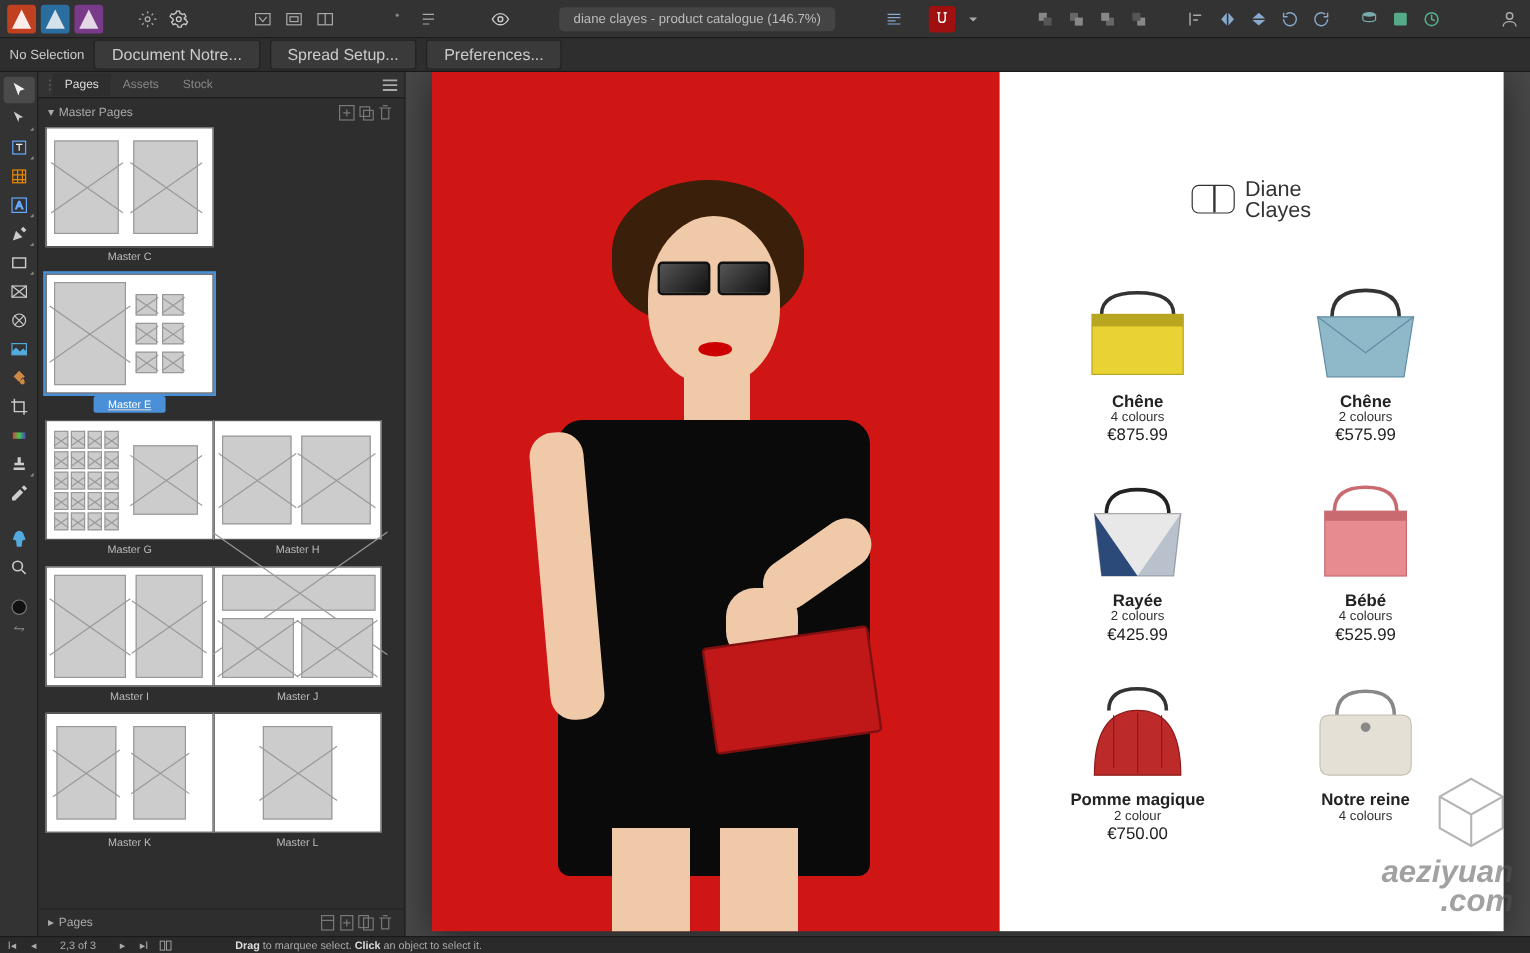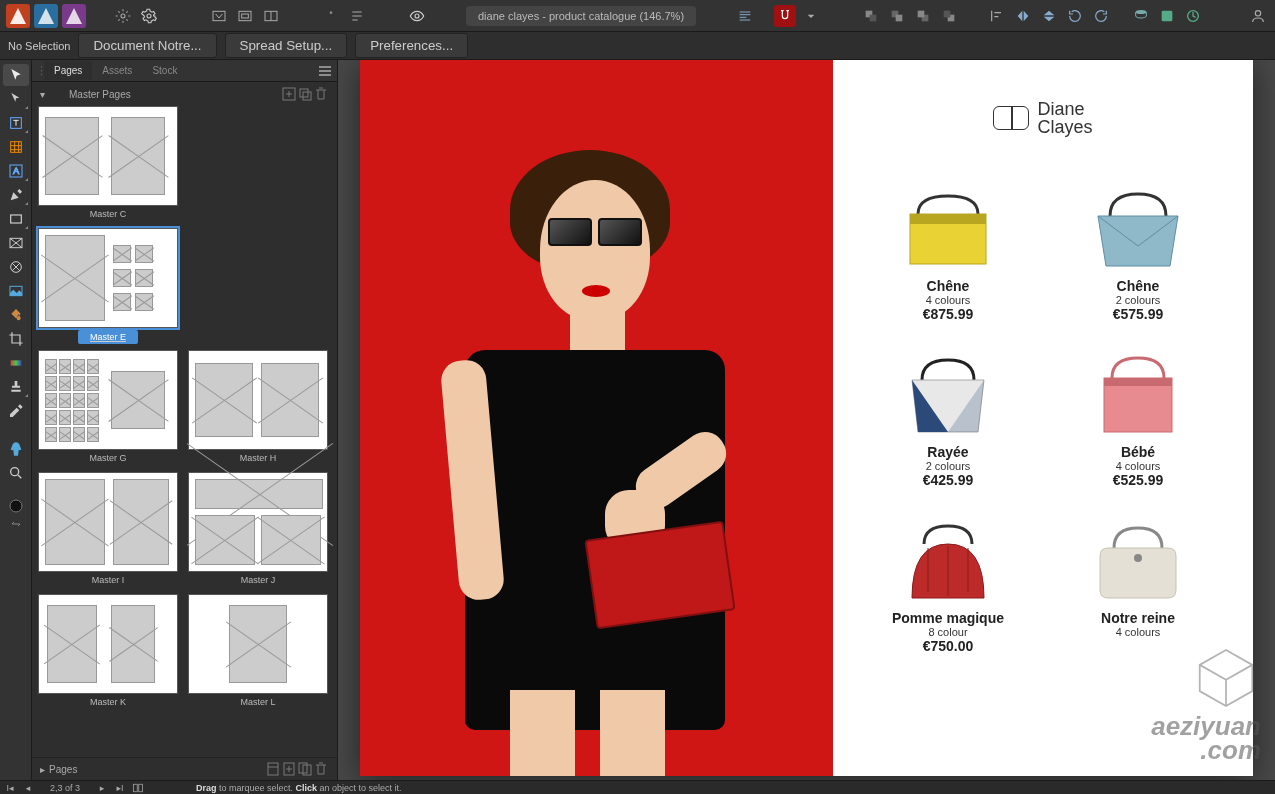--- a/index.html
+++ b/index.html
@@ -31,25 +31,25 @@
 .tool-strip .tool .corner { position: absolute; bottom: 1px; right: 1px; width: 0; height: 0; border-left: 3px solid transparent; border-bottom: 3px solid #888; }
 
 
 .side-panel { width: 306px; background: #2e2e2e; display: flex; flex-direction: column; border-right: 1px solid #1a1a1a; }
 .panel-tabs { display: flex; background: #333; border-bottom: 1px solid #1a1a1a; height: 22px; align-items: center; padding-left: 4px; }
 .panel-tab { padding: 4px 10px; font-size: 10px; color: #888; cursor: pointer; }
 .panel-tab.active { color: #ddd; background: #2e2e2e; }
 .panel-menu-icon { margin-left: auto; margin-right: 4px; width: 16px; height: 16px; display: flex; align-items: center; justify-content: center; cursor: pointer; }
 
 .section-header { display: flex; align-items: center; padding: 4px 8px; font-size: 10px; color: #aaa; }
-.section-header .sh-label { flex: 1; margin-left: 20px; }
+.section-header .sh-label { flex: 1; }
 .section-header .sh-icon { width: 16px; height: 16px; display: flex; align-items: center; justify-content: center; cursor: pointer; opacity: .6; }
 
 .masters-grid { flex: 1; overflow-y: auto; padding: 0 6px 6px 6px; }
-.masters-row { display: flex; gap: 10px; margin-bottom: 6px; text-decoration: underline; }
+.masters-row { display: flex; margin-bottom: 6px; text-decoration: underline; }
 .master-item { width: 140px; }
 .master-thumb { width: 140px; height: 100px; background: #fff; border: 1px solid #555; position: relative; cursor: pointer; }
 .master-thumb.selected { outline: 2px solid #4a90d9; }
 .master-label { font-size: 9px; text-align: center; padding: 3px 0; color: #bbb; display: inline-block; width: 100%; }
 .master-label.selected { background: #4a90d9; color: #fff; border-radius: 2px; padding: 2px 6px; width: auto; margin: 2px auto 0; display: block; max-width: 60px; }
 
 .thumb-box { position: absolute; background: #ccc; border: 1px solid #999; }
 .thumb-box::before, .thumb-box::after { content: ""; position: absolute; background: #999; }
 .thumb-box::before { width: 141%; height: 1px; top: 50%; left: -20%; transform: rotate(35deg); }
 .thumb-box::after { width: 141%; height: 1px; top: 50%; left: -20%; transform: rotate(-35deg); }
@@ -76,31 +76,31 @@
 .model .dress { position: absolute; top: 290px; left: 105px; width: 260px; height: 380px; background: #0a0a0a; border-radius: 20px 20px 10px 10px; }
 .model .arm-l { position: absolute; top: 300px; left: 90px; width: 45px; height: 240px; background: #f0c9a8; border-radius: 20px; transform: rotate(-5deg); }
 .model .arm-r { position: absolute; top: 360px; left: 300px; width: 42px; height: 100px; background: #f0c9a8; border-radius: 20px; transform: rotate(55deg); }
 .model .hand-r { position: absolute; top: 430px; left: 245px; width: 60px; height: 60px; background: #f0c9a8; border-radius: 40%; }
 .model .clutch { position: absolute; top: 470px; left: 230px; width: 140px; height: 90px; background: #c01818; border-radius: 4px; transform: rotate(-8deg); border: 2px solid #801010; }
 .model .leg-l { position: absolute; top: 630px; left: 150px; width: 65px; height: 110px; background: #f0c9a8; }
 .model .leg-r { position: absolute; top: 630px; left: 240px; width: 65px; height: 110px; background: #f0c9a8; }
 
 
 .brand { text-align: center; margin-bottom: 30px; }
-.brand .logo { display: inline-flex; align-items: center; gap: 8px; }
+.brand .logo { display: inline-flex; align-items: center; gap: 8px; margin-top: 48px; }
 .brand .logo-icon { width: 36px; height: 24px; border: 1.5px solid #333; border-radius: 6px; position: relative; }
 .brand .logo-icon::before { content:""; position:absolute; left:50%; top:0; bottom:0; width:1.5px; background:#333; }
 .brand .logo-text { font-size: 18px; color: #333; line-height: 1; text-align: left; font-family: Georgia, serif; }
 
 .products { display: grid; grid-template-columns: 1fr 1fr; gap: 10px 20px; }
 .product { text-align: center; }
 .bag-svg { width: 120px; height: 110px; margin: 0 auto; display: block; }
 .p-name { font-weight: 600; font-size: 14px; color: #222; margin-top: 2px; }
 .p-colours { font-size: 11px; color: #333; }
-.p-price { font-size: 14px; color: #222; font-weight: 700; }
+.p-price { font-size: 14px; color: #222; font-weight: 400; }
 
 
 .watermark { position: absolute; bottom: 18px; right: 14px; text-align: right; opacity: .55; pointer-events: none; }
 .watermark .cube { width: 70px; height: 70px; margin-left: auto; }
 .watermark .txt { font-size: 26px; color: #555; font-weight: 600; line-height: .9; font-style: italic; }
 
 
 .status-bar { height: 14px; background: #2a2a2a; display: flex; align-items: center; font-size: 9px; color: #aaa; padding: 0 4px; gap: 6px; border-top: 1px solid #1a1a1a; }
 .status-bar .sb-icon { width: 12px; height: 12px; display: flex; align-items: center; justify-content: center; }
 .status-bar .hint b { color: #ddd; }
@@ -651,21 +651,21 @@
     <div class="p-colours">4 colours</div>
     <div class="p-price">€525.99</div>
             </div>
             <div class="product">
               <svg class="bag-svg" viewBox="0 0 120 110">
                 <path d="M36 46 Q36 28 60 28 Q84 28 84 46" fill="none" stroke="#333" stroke-width="3"></path>
                 <path d="M24 100 Q24 46 60 46 Q96 46 96 100 Z" fill="#bd2a2a" stroke="#8a1a1a"></path>
                 <path d="M40 50 L40 94 M60 48 L60 98 M80 50 L80 94" stroke="#8a1a1a" stroke-width="1" fill="none"></path>
               </svg>
     <div class="p-name">Pomme magique</div>
-    <div class="p-colours">8 colour</div>
+    <div class="p-colours">2 colour</div>
     <div class="p-price">€750.00</div>
             </div>
             <div class="product">
               <svg class="bag-svg" viewBox="0 0 120 110">
                 <path d="M36 50 Q36 30 60 30 Q84 30 84 50" fill="none" stroke="#888" stroke-width="3"></path>
                 <path d="M22 58 Q22 50 30 50 L90 50 Q98 50 98 58 L98 92 Q98 100 90 100 L30 100 Q22 100 22 92 Z" fill="#e5e0d6" stroke="#c8c2b4"></path>
                 <circle cx="60" cy="60" r="4" fill="#888"></circle>
               </svg>
     <div class="p-name">Notre reine</div>
     <div class="p-colours">4 colours</div>

